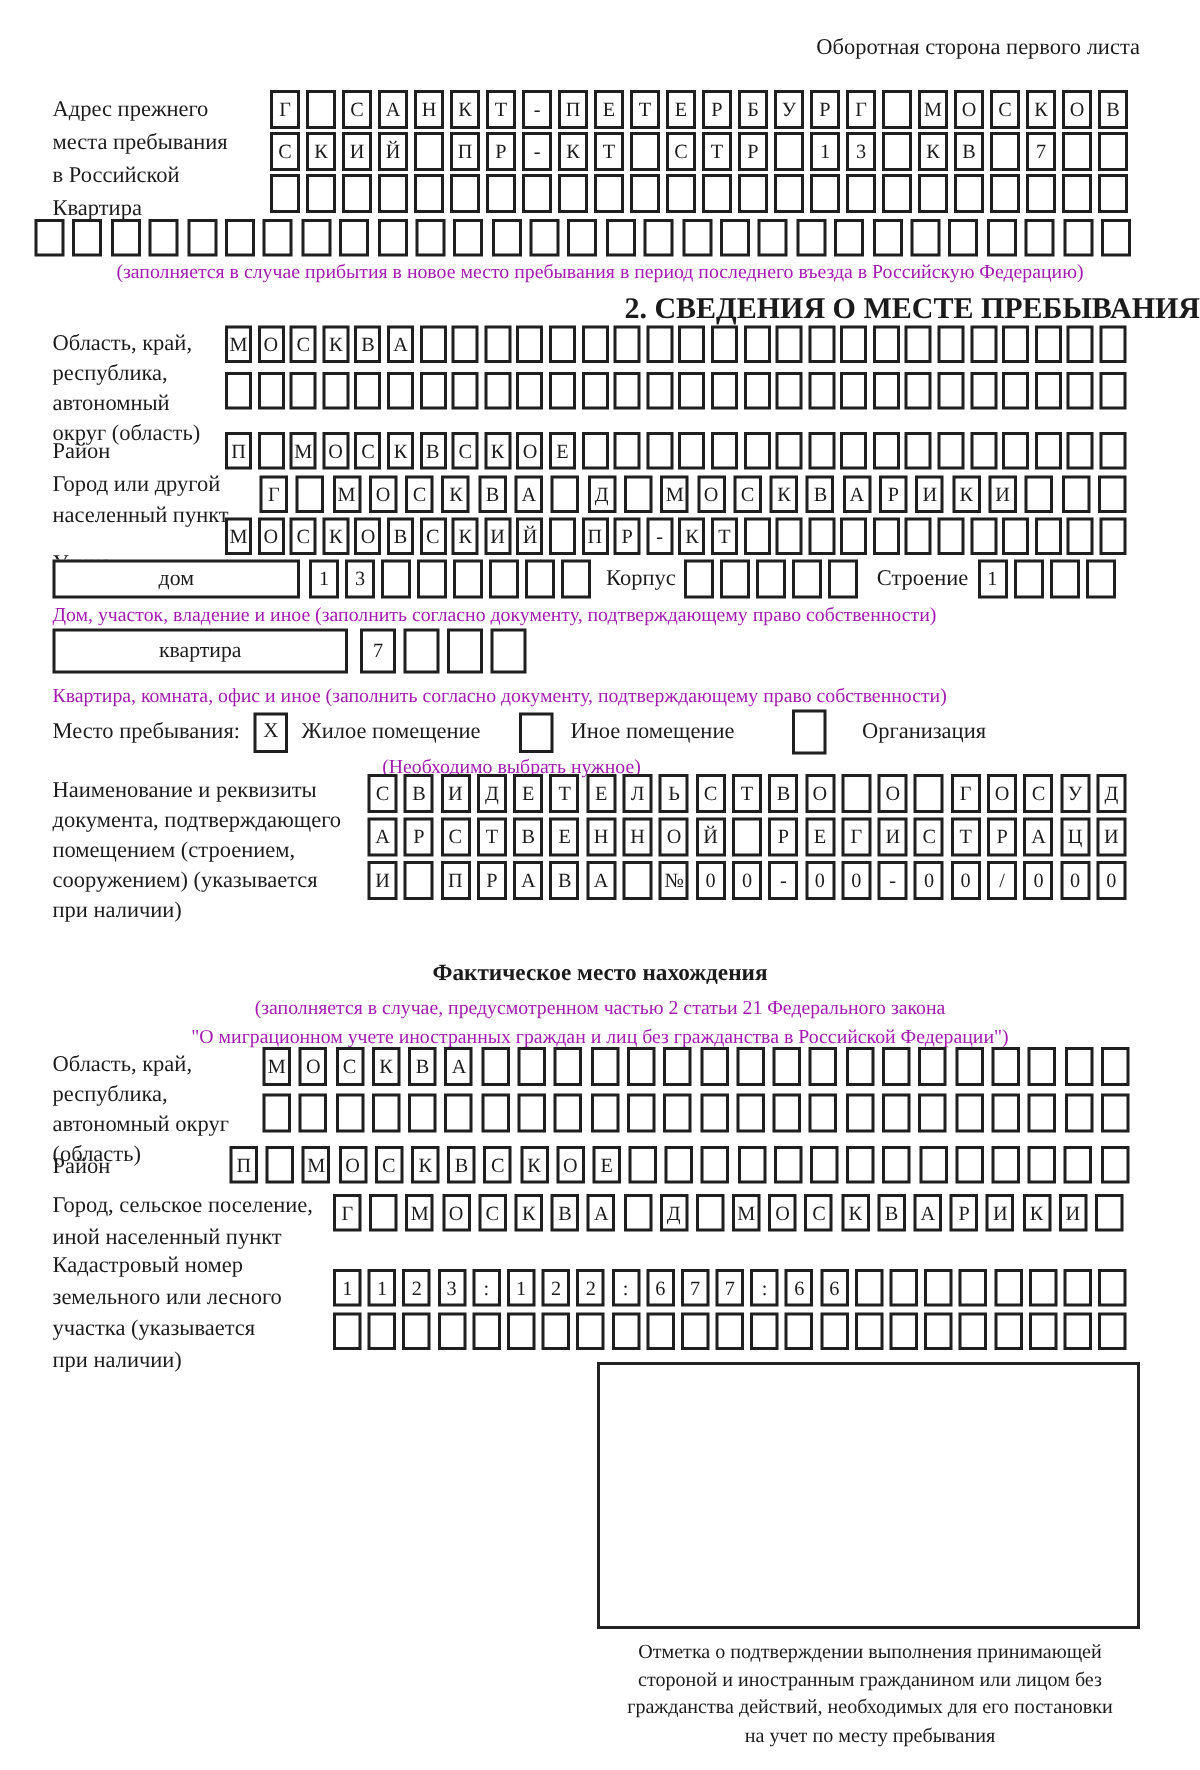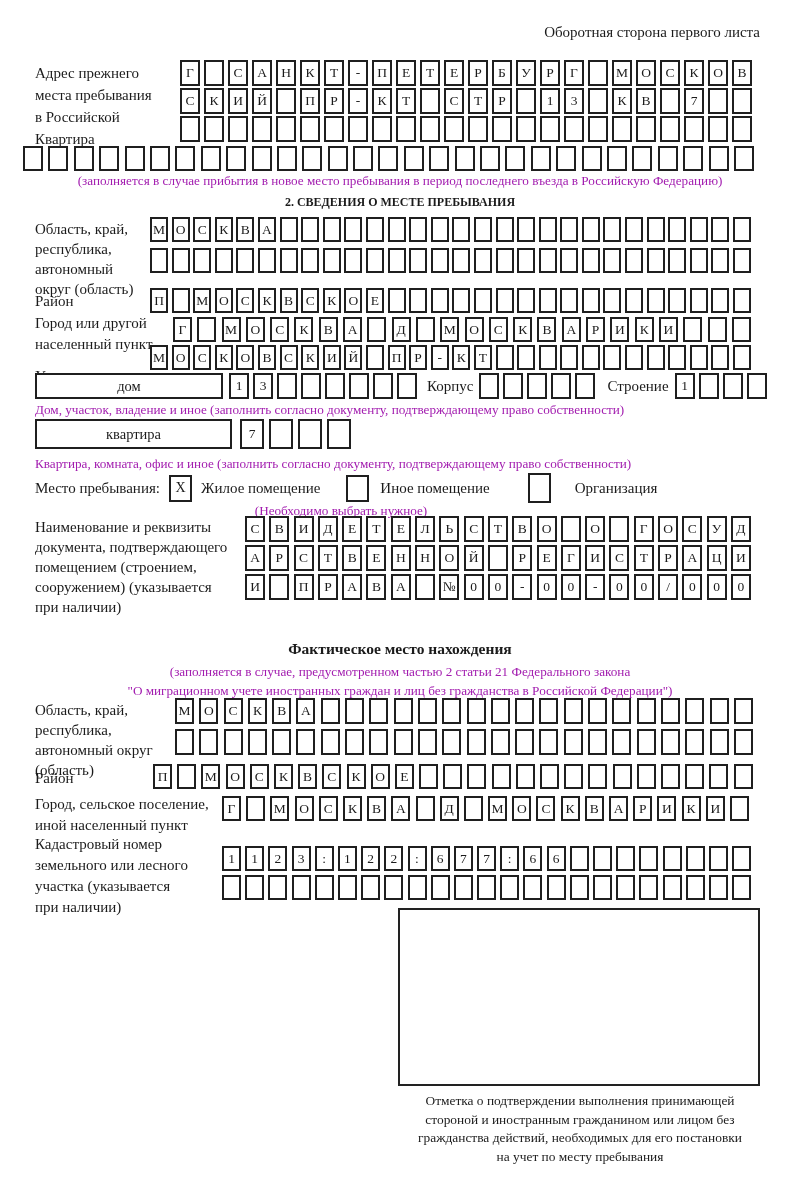--- a/index.html
+++ b/index.html
@@ -27,21 +27,21 @@
   .rc24{--w:19px;--h:25px;--g:5.3px;}
   .rd21{--w:20px;--h:26px;--g:4.3px;}
   .ra24{--w:19px;--h:26px;--g:5.3px;}
   .rd25{--w:19px;--h:25px;--g:5.2px;}
   .rc22{--w:19px;--h:25px;--g:5.2px;}
   .rk23{--w:19px;--h:25px;--g:4.2px;}
   .rh{--w:20px;--h:26px;--g:4px;}
   .rapt{--w:24px;--h:30px;--g:5px;}
   .note{font-size:13.2px;color:#a21caf;}
   .center{left:0;right:0;text-align:center;}
-  .h2title{font-weight:bold;font-size:12px;}
+  .h2title{font-weight:bold;font-size:20px;text-align:right;}
   .typebox{
     box-sizing:border-box;border:2px solid #1f1f1f;display:flex;
     align-items:center;justify-content:center;font-size:14.5px;background:#fff;
   }
   .inline-label{font-size:15px;white-space:nowrap;align-self:center;}
   .hrow{display:flex;align-items:center;}
   .chkbox{
     flex:none;box-sizing:border-box;border:2px solid #1f1f1f;width:23px;height:27px;
     display:flex;align-items:center;justify-content:center;font-size:14px;background:#fff;
   }
@@ -334,21 +334,21 @@
       <div class="cell"></div>
       <div class="cell"></div>
       <div class="cell"></div>
       <div class="cell"></div>
       <div class="cell"></div>
       <div class="cell"></div>
       <div class="cell"></div>
     </div>
 
   <div class="abs hrow" style="left:35px;top:373px;">
-    <div class="typebox" style="width:188px;height:26px;">дом</div>
+    <div class="typebox" style="width:165px;height:26px;">дом</div>
     <div class="boxrow rh" style="margin-left:6px;">
         <div class="cell">1</div>
         <div class="cell">3</div>
         <div class="cell"></div>
         <div class="cell"></div>
         <div class="cell"></div>
         <div class="cell"></div>
         <div class="cell"></div>
         <div class="cell"></div>
       </div>

